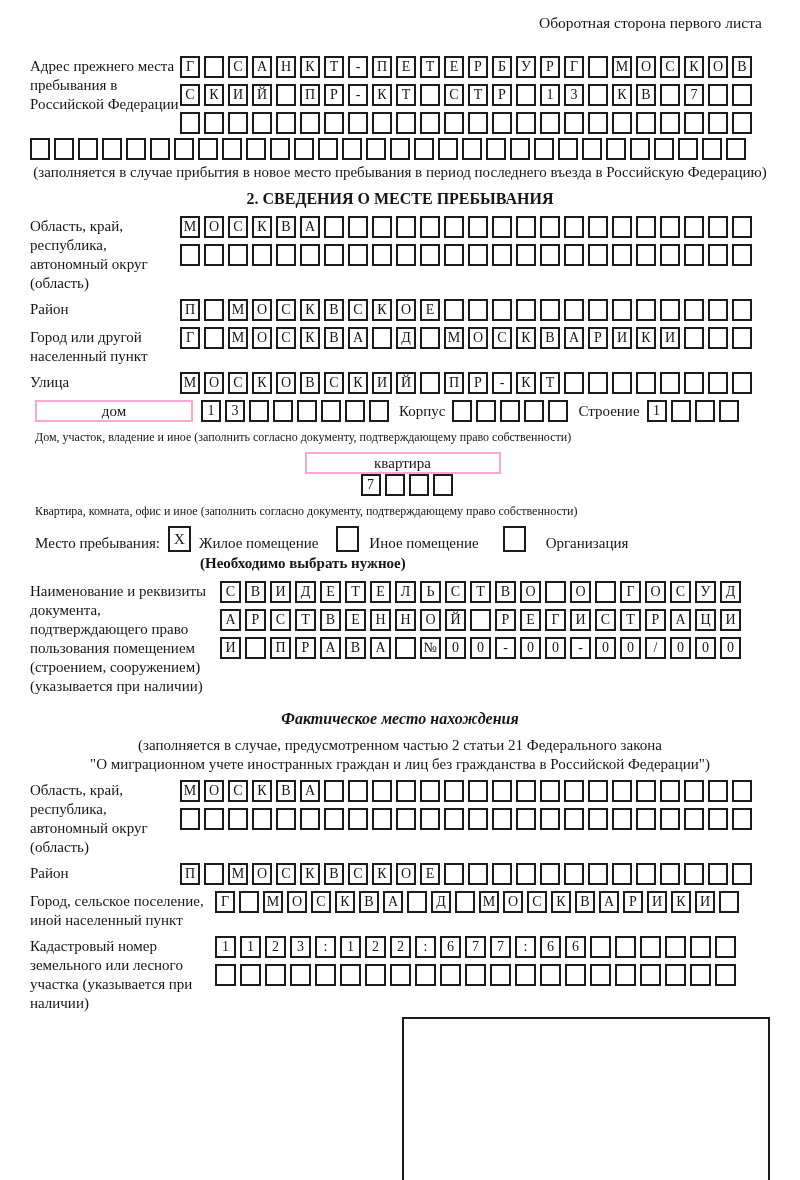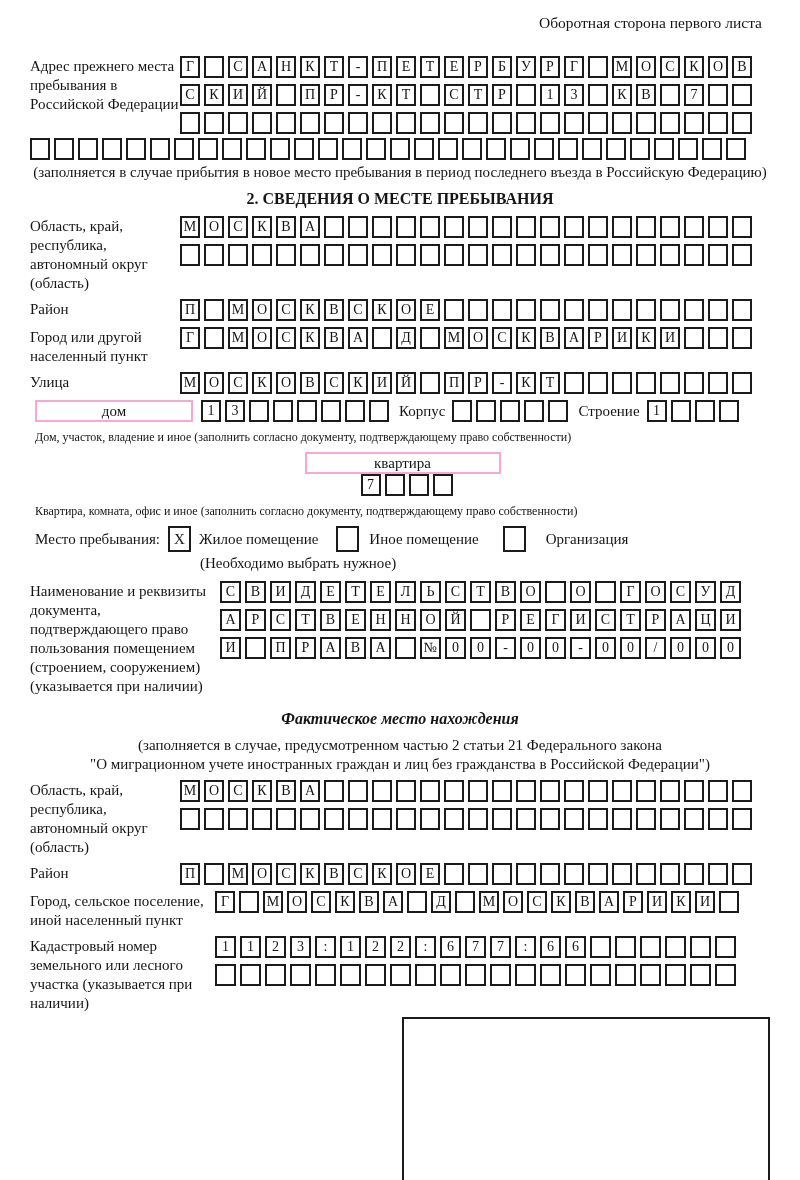--- a/index.html
+++ b/index.html
@@ -19,21 +19,21 @@
   .fullrow{margin:4px 0 3px 0;}
   .note{font-size:15px;line-height:19px;}
   .center{text-align:center;}
   .sect-title{text-align:center;font-weight:bold;font-size:16px;margin:8px 0 8px 0;}
   .mb{margin-bottom:6px;}
   .wbox{box-sizing:border-box;border:2px solid #f9a8d4;height:22px;line-height:18px;
         text-align:center;flex:none;}
   .caption{font-size:12px;line-height:19px;margin:3px 0 5px 5px;}
   .chk{flex:none;box-sizing:border-box;width:23px;height:26px;border:2px solid #1b1b1b;
        text-align:center;line-height:22px;font-size:15px;}
-  .stayrow{display:flex;align-items:center;margin:4px 0 2px 5px;}
+  .stayrow{display:flex;align-items:flex-end;margin:4px 0 2px 5px;}
   .stamp-box{box-sizing:border-box;width:368px;height:178px;border:2px solid #1b1b1b;
              margin-left:372px;margin-top:4px;}
   .stamp-cap{width:420px;margin-left:348px;margin-top:4px;text-align:center;
              font-size:14.5px;line-height:19px;}
 </style>
 </head>
 <body>
 
 <div class="page">
 
@@ -349,21 +349,21 @@
 
   <div class="stayrow">
     <div>Место пребывания:</div>
     <div class="chk" style="margin-left:8px;">X</div>
     <div style="margin-left:8px;">Жилое помещение</div>
     <div class="chk" style="margin-left:18px;"></div>
     <div style="margin-left:10px;">Иное помещение</div>
     <div class="chk" style="margin-left:24px;"></div>
     <div style="margin-left:20px;">Организация</div>
   </div>
-  <div class="note" style="margin:0 0 8px 170px;">(Необходимо выбрать нужное)</div>
+  <div class="note" style="margin:0 0 8px 170px;font-weight:bold;">(Необходимо выбрать нужное)</div>
 
   <div class="frow">
     <div class="flabel doc">Наименование и реквизиты документа, подтверждающего право пользования помещением (строением, сооружением) (указывается при наличии)</div>
     <div class="cellcol">
       <div class="cells md">
           <span class="cell">С</span>
           <span class="cell">В</span>
           <span class="cell">И</span>
           <span class="cell">Д</span>
           <span class="cell">Е</span>

